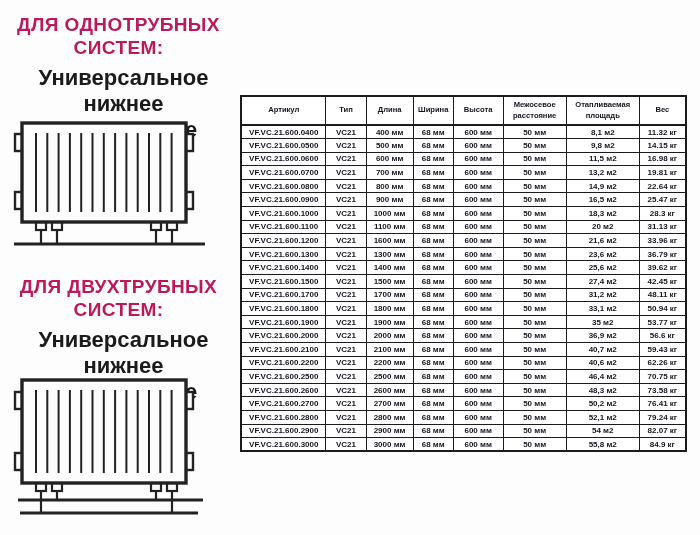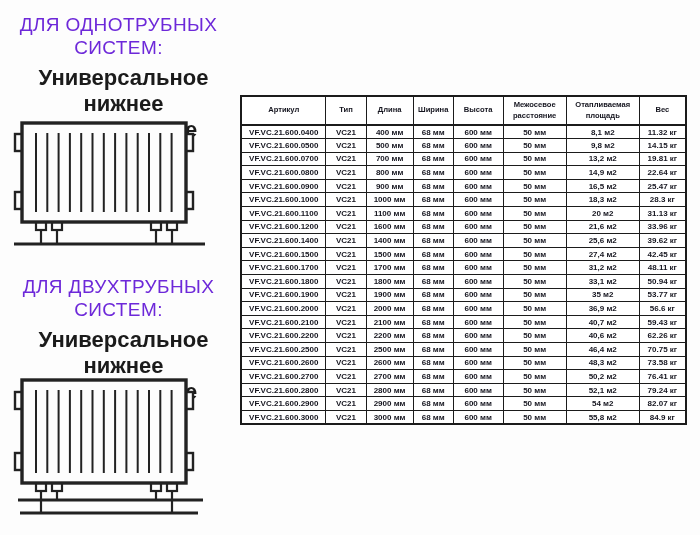--- a/index.html
+++ b/index.html
@@ -6,22 +6,22 @@
   html, body { width: 700px; height: 535px; overflow: hidden; }
   body {
     background: #fdfdfd;
     font-family: "Liberation Sans", "DejaVu Sans", sans-serif;
     color: #1b1b1b;
     position: relative;
   }
   .sidebar { position: absolute; left: 0; top: 0; width: 237px; height: 535px; }
   .section-heading {
     position: absolute; left: 0; width: 237px;
-    text-align: center; font-weight: 400; font-size: 19px; line-height: 1.22;
-    letter-spacing: 0.4px; white-space: pre-line; color: #6d28d9;
+    text-align: center; font-weight: 700; font-size: 19px; line-height: 1.22;
+    letter-spacing: 0.4px; white-space: pre-line; color: #be185d;
   }
   .section-subtitle {
     position: absolute; left: 16px; width: 215px;
     text-align: center; font-weight: 700; font-size: 22px; line-height: 1.18;
     white-space: pre-line; color: #1b1b1b;
   }
   #heading-1 { top: 13px; }
   #subtitle-1 { top: 65px; }
   #diagram-1 { position: absolute; left: 12px; top: 119px; }
   #heading-2 { top: 275px; }
@@ -183,20 +183,30 @@
           <td>VF.VC.21.600.0500</td>
           <td>VC21</td>
           <td>500 мм</td>
           <td>68 мм</td>
           <td>600 мм</td>
           <td>50 мм</td>
           <td>9,8 м2</td>
           <td>14.15 кг</td>
         </tr>
         <tr>
+          <td>VF.VC.21.600.0600</td>
+          <td>VC21</td>
+          <td>600 мм</td>
+          <td>68 мм</td>
+          <td>600 мм</td>
+          <td>50 мм</td>
+          <td>11,5 м2</td>
+          <td>16.98 кг</td>
+        </tr>
+        <tr>
           <td>VF.VC.21.600.0700</td>
           <td>VC21</td>
           <td>700 мм</td>
           <td>68 мм</td>
           <td>600 мм</td>
           <td>50 мм</td>
           <td>13,2 м2</td>
           <td>19.81 кг</td>
         </tr>
         <tr>
@@ -241,20 +251,30 @@
         </tr>
         <tr>
           <td>VF.VC.21.600.1200</td>
           <td>VC21</td>
           <td>1600 мм</td>
           <td>68 мм</td>
           <td>600 мм</td>
           <td>50 мм</td>
           <td>21,6 м2</td>
           <td>33.96 кг</td>
+        </tr>
+        <tr>
+          <td>VF.VC.21.600.1300</td>
+          <td>VC21</td>
+          <td>1300 мм</td>
+          <td>68 мм</td>
+          <td>600 мм</td>
+          <td>50 мм</td>
+          <td>23,6 м2</td>
+          <td>36.79 кг</td>
         </tr>
         <tr>
           <td>VF.VC.21.600.1400</td>
           <td>VC21</td>
           <td>1400 мм</td>
           <td>68 мм</td>
           <td>600 мм</td>
           <td>50 мм</td>
           <td>25,6 м2</td>
           <td>39.62 кг</td>

